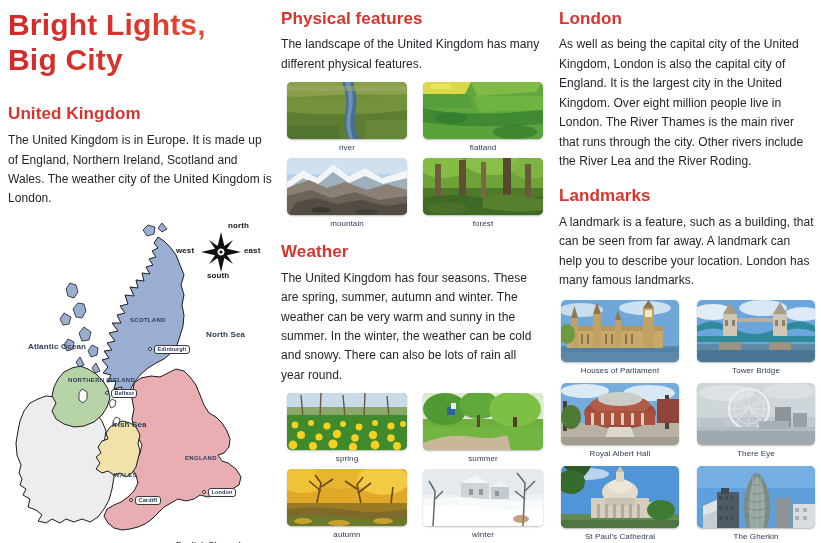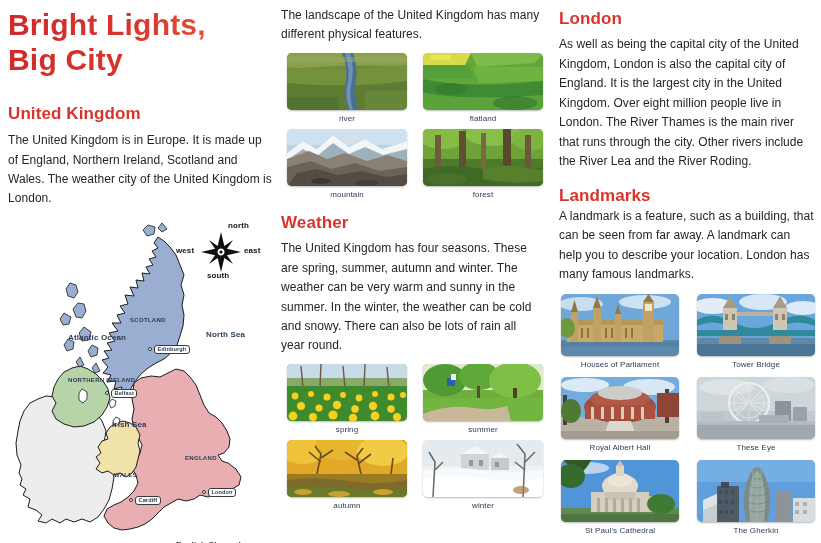--- a/index.html
+++ b/index.html
@@ -151,21 +151,21 @@
   
   .mid-head-1 { margin-top: 9px; }
   .mid-text-1 { margin-top: 6px; }
   .weather-head { margin-top: 14px; }
   .weather-text { margin-top: 6px; }
 
   
   .london-head { margin-top: 9px; }
   .london-text { margin-top: 6px; }
   .landmarks-head { margin-top: 15px; }
-  .landmarks-text { }
+  .landmarks-text { margin-top: 6px; }
   .landmark-grid { gap: 8px 18px; margin-top: 9px; }
   .landmark-grid .thumb-cell { width: 118px; }
   .landmark-grid .thumb, .landmark-grid .thumb svg { width: 118px; height: 62px; }
 </style>
 </head>
 <body>
 
 <div class="page">
 
   <div class="col col-left">
@@ -225,21 +225,21 @@
             <circle cx="0" cy="0" r="4.2" fill="#fff" stroke="#111" stroke-width="1.4"></circle>
             <circle cx="0" cy="0" r="1.6" fill="#111"></circle>
           </g>
         </svg>
         <span class="compass-label cl-n">north</span>
         <span class="compass-label cl-s">south</span>
         <span class="compass-label cl-w">west</span>
         <span class="compass-label cl-e">east</span>
       </div>
 
-      <span class="sea-label" style="left:20px; top:116px;margin-left:40px;">Atlantic Ocean</span>
+      <span class="sea-label" style="left:20px; top:125px;">Atlantic Ocean</span>
       <span class="sea-label" style="left:198px; top:113px;">North Sea</span>
       <span class="sea-label" style="left:104px; top:203px;">Irish Sea</span>
       <span class="sea-label" style="left:168px; top:323px;">English Channel</span>
 
       <span class="country-label" style="left:122px; top:100px;">SCOTLAND</span>
       <span class="country-label" style="left:60px; top:160px; width:46px; line-height:1.05;">NORTHERN IRELAND</span>
       <span class="country-label" style="left:177px; top:238px;">ENGLAND</span>
       <span class="country-label" style="left:106px; top:255px;">WALES</span>
 
       <div class="city-pin" style="left:140px; top:128px;">
@@ -257,20 +257,21 @@
       <div class="city-pin" style="left:194px; top:271px;">
         <span class="city-dot"></span>
         <span class="city-name">London</span>
       </div>
 
     </div>
   </div>
 
   <div class="col col-mid">
 
+    <div class="section-head mid-head-1">Physical features</div>
     <div class="body-text mid-text-1">The landscape of the United Kingdom has many different physical features.</div>
 
     <div class="thumb-grid">
 
       <div class="thumb-cell">
         <div class="thumb">
           <svg viewBox="0 0 120 57" preserveAspectRatio="none">
             <rect width="120" height="57" fill="#6f8c3a"></rect>
             <path d="M0 0 H120 V14 Q70 10 0 16 Z" fill="#8aa04a"></path>
             <path d="M0 14 Q40 20 120 12 V30 Q50 34 0 30 Z" fill="#74913c"></path>
@@ -595,21 +596,21 @@
             <rect x="78" y="24" width="16" height="22" fill="#8c9499"></rect>
             <rect x="96" y="30" width="14" height="16" fill="#9aa2a7"></rect>
             <rect y="44" width="118" height="6" fill="#b5bcc0"></rect>
             <rect y="48" width="118" height="14" fill="#9fa9b0"></rect>
             <rect x="62" y="38" width="30" height="8" fill="#a8b0b5"></rect>
             <g fill="#b9c0c5" opacity="0.7">
               <rect x="4" y="36" width="22" height="10"></rect>
             </g>
           </svg>
         </div>
-        <div class="caption">These Eye</div>
+        <div class="caption">There Eye</div>
       </div>
 
       <div class="thumb-cell">
         <div class="thumb">
           <svg viewBox="0 0 118 62" preserveAspectRatio="none">
             <rect width="118" height="62" fill="#4f95d8"></rect>
             <ellipse cx="26" cy="8" rx="22" ry="6" fill="#e8f0f8" opacity="0.7"></ellipse>
             <rect y="48" width="118" height="14" fill="#5f8a50"></rect>
             <rect x="30" y="32" width="58" height="20" fill="#d6cfc0"></rect>
             <ellipse cx="59" cy="26" rx="18" ry="12" fill="#e2dbcc"></ellipse>

